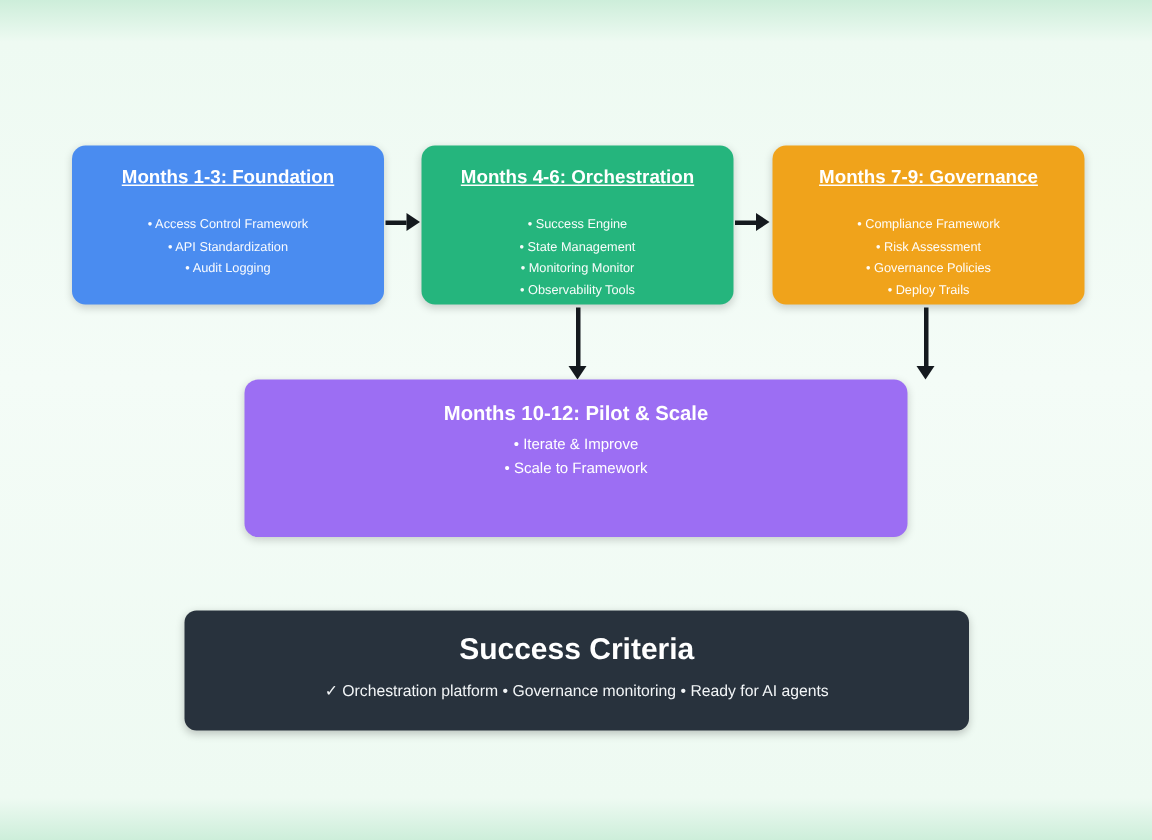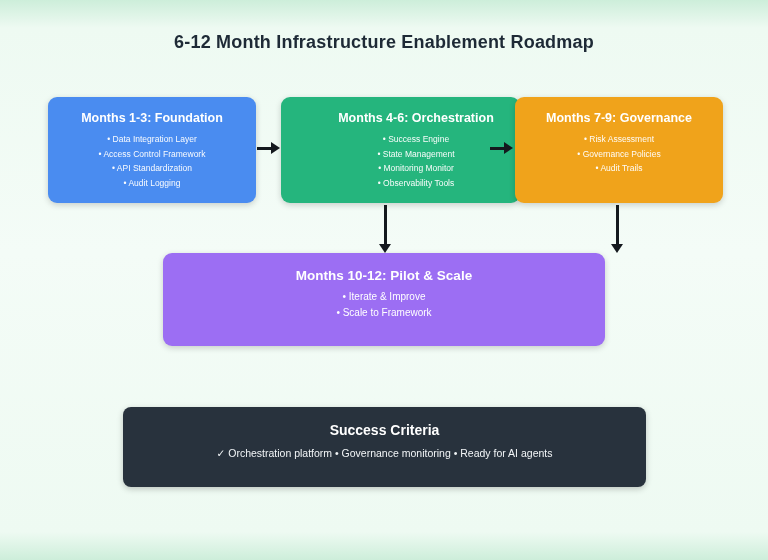--- a/index.html
+++ b/index.html
@@ -9,77 +9,76 @@
     background:linear-gradient(180deg,#cdeeda 0%,#eefaf2 5%,#f4fcf7 45%,#eefaf2 95%,#cdeeda 100%);
   }
   .page-title{
     position:absolute;top:32px;left:0;width:100%;text-align:center;
     font-size:18px;font-weight:bold;color:#1e2a36;letter-spacing:.2px;
   }
   .phase{
     position:absolute;top:97px;width:208px;height:106px;border-radius:9px;
     color:#ffffff;text-align:center;box-shadow:0 2px 6px rgba(0,0,0,.18);
   }
-  .phase-title{font-size:12.5px;font-weight:bold;margin:14px 6px 9px;}
+  .phase-title{font-size:12.5px;font-weight:bold;margin:14px 6px 19px;text-decoration:underline;}
   .phase-item{font-size:8.5px;margin:4.5px 4px;opacity:.97;}
   .pilot{
-    position:absolute;left:163px;top:253px;width:442px;height:93px;border-radius:9px;
+    position:absolute;left:163px;top:253px;width:442px;height:105px;border-radius:9px;
     color:#ffffff;text-align:center;box-shadow:0 2px 6px rgba(0,0,0,.18);
   }
   .pilot-title{font-size:13.5px;font-weight:bold;margin:15px 0 8px;}
   .pilot-item{font-size:10px;margin:5px 0;}
   .success{
     position:absolute;left:123px;top:407px;width:523px;height:80px;border-radius:8px;
     color:#ffffff;text-align:center;box-shadow:0 2px 6px rgba(0,0,0,.22);
   }
-  .success-title{font-size:14px;font-weight:bold;margin:15px 0 9px;}
+  .success-title{font-size:20px;font-weight:bold;margin:15px 0 9px;}
   .success-line{font-size:10.5px;margin:4px 10px;color:#f2f5f7;}
   .h-line{position:absolute;height:2.5px;background:#14191e;}
   .h-head{position:absolute;width:0;height:0;border-top:6px solid transparent;border-bottom:6px solid transparent;border-left:9px solid #14191e;}
   .v-line{position:absolute;width:2.5px;background:#14191e;}
   .v-head{position:absolute;width:0;height:0;border-left:6px solid transparent;border-right:6px solid transparent;border-top:9px solid #14191e;}
 </style>
 </head>
 <body>
 
 <div class="canvas">
 
-  <div class="page-title">6-12 Month Infrastructure Enablement Roadmap</div>
 
   <div class="phase" style="left: 48px; background: rgb(74, 140, 240);">
     <div class="phase-title">Months 1-3: Foundation</div>
-    <div class="phase-item">• Data Integration Layer</div>
     <div class="phase-item">• Access Control Framework</div>
     <div class="phase-item">• API Standardization</div>
     <div class="phase-item">• Audit Logging</div>
   </div>
 
   <div>
     <div class="h-line" style="left:257px;top:147px;width:14px"></div>
     <div class="h-head" style="left:271px;top:142px"></div>
   </div>
 
-  <div class="phase" style="left: 281px; background: rgb(37, 181, 125); padding-left: 31px;">
+  <div class="phase" style="left: 281px; background: rgb(37, 181, 125);">
     <div class="phase-title">Months 4-6: Orchestration</div>
     <div class="phase-item">• Success Engine</div>
     <div class="phase-item">• State Management</div>
     <div class="phase-item">• Monitoring Monitor</div>
     <div class="phase-item">• Observability Tools</div>
   </div>
 
   <div>
     <div class="h-line" style="left:490px;top:147px;width:14px"></div>
     <div class="h-head" style="left:504px;top:142px"></div>
   </div>
 
   <div class="phase" style="left: 515px; background: rgb(240, 163, 27);">
     <div class="phase-title">Months 7-9: Governance</div>
+    <div class="phase-item">• Compliance Framework</div>
     <div class="phase-item">• Risk Assessment</div>
     <div class="phase-item">• Governance Policies</div>
-    <div class="phase-item">• Audit Trails</div>
+    <div class="phase-item">• Deploy Trails</div>
   </div>
 
   <div>
     <div class="v-line" style="left:384px;top:205px;height:39px"></div>
     <div class="v-head" style="left:379px;top:244px"></div>
   </div>
 
   <div>
     <div class="v-line" style="left:616px;top:205px;height:39px"></div>
     <div class="v-head" style="left:611px;top:244px"></div>

